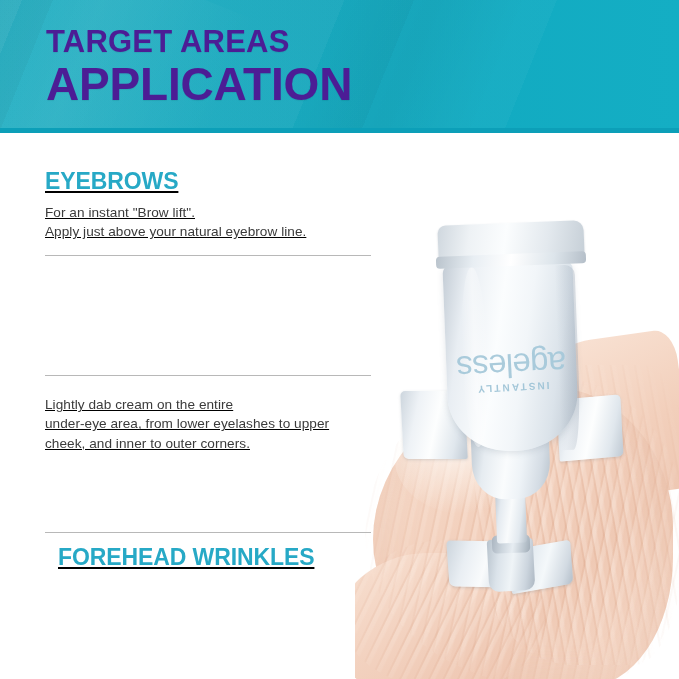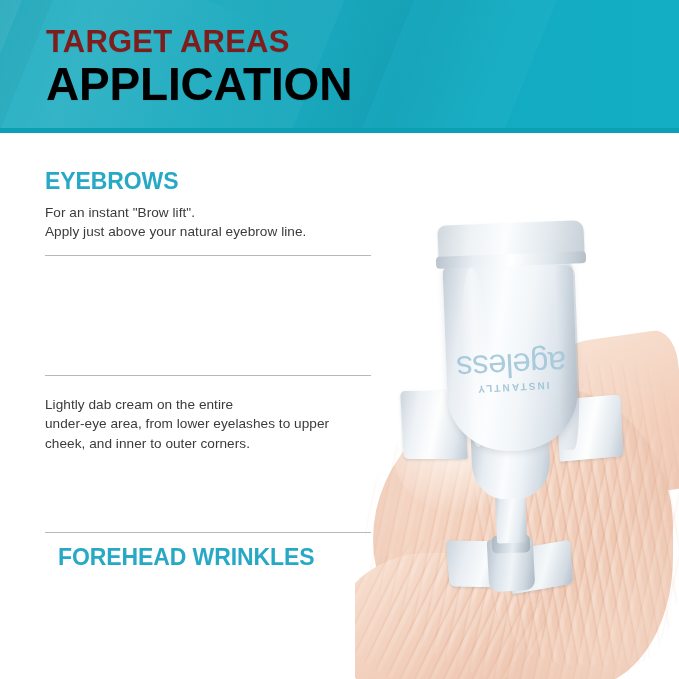--- a/index.html
+++ b/index.html
@@ -73,30 +73,30 @@
     height: 5px;
     background: #0c9fb8;
   }
   .header-titles {
     position: absolute;
     left: 46px;
     top: 26px;
     z-index: 3;
   }
   .title-line1 {
-    color: #7f1d1d;
+    color: #4c1d95;
     font-size: 31px;
     font-weight: bold;
     letter-spacing: 0.2px;
     line-height: 1.0;
     white-space: nowrap;
     text-shadow: 0 1px 1px rgba(0,0,0,0.07);
   }
   .title-line2 {
-    color: #000000;
+    color: #4c1d95;
     font-size: 46px;
     font-weight: bold;
     letter-spacing: -0.2px;
     line-height: 1.05;
     margin-top: 3px;
     white-space: nowrap;
     text-shadow: 0 1px 1px rgba(0,0,0,0.07);
   }
 
   
@@ -105,20 +105,21 @@
     left: 0;
     top: 133px;
     width: 679px;
     height: 546px;
     z-index: 5;
   }
   .section {
     position: absolute;
     left: 45px;
     width: 340px;
+    text-decoration: underline;
   }
   .section-heading {
     color: #27a9c6;
     font-size: 23px;
     font-weight: bold;
     line-height: 1.17;
     letter-spacing: -0.1px;
     margin: 0 0 8px 0;
   }
   .section-body {

